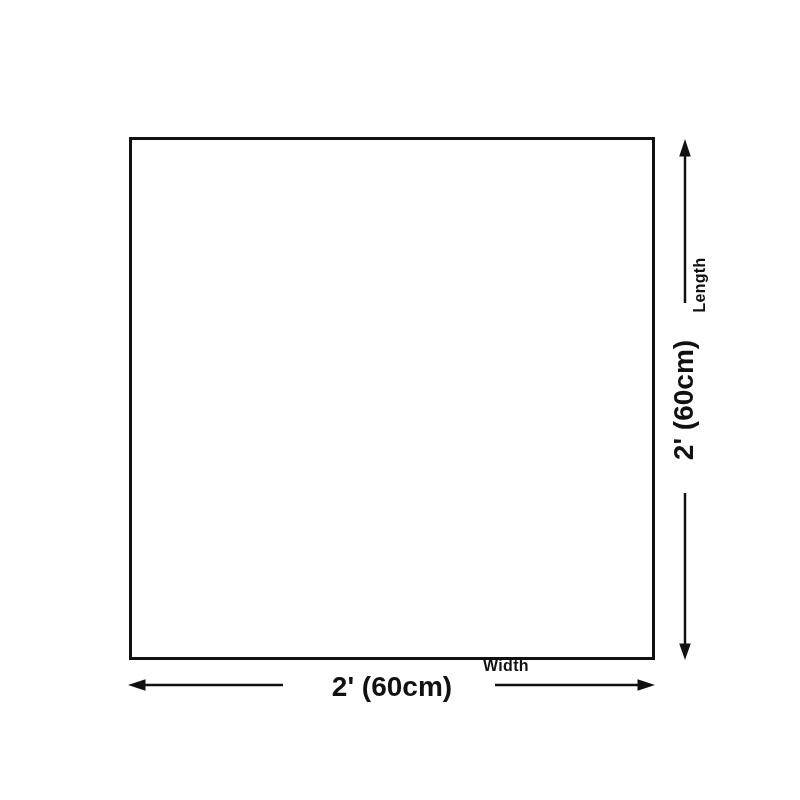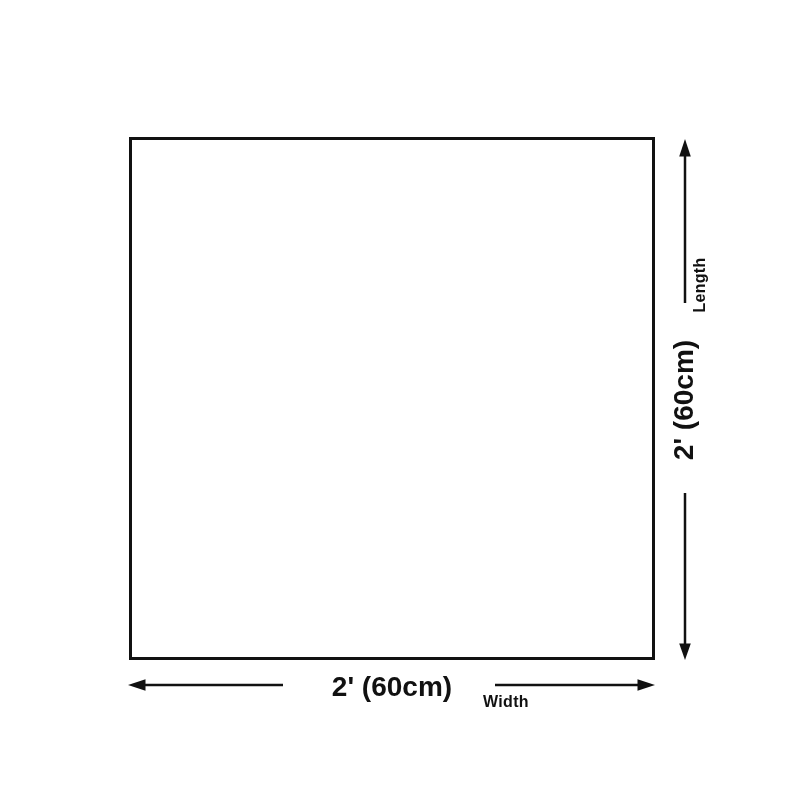--- a/index.html
+++ b/index.html
@@ -85,15 +85,15 @@
       <polygon points="655,685 637.5,679.2 637.5,690.8"></polygon>
     </g>
   </svg>
 
   <span class="dim-text dim-value rotated" style="left:684px; top:400px;">2' (60cm)</span>
 
   <span class="dim-text dim-label rotated" style="left:700px; top:285px;">Length</span>
 
   <span class="dim-text dim-value" style="left:392px; top:687px;">2' (60cm)</span>
 
-  <span class="dim-text dim-label" style="left:506px; top:702px;">Width</span>
+  <span class="dim-text dim-label" style="left:506px; top:666px;">Width</span>
 
 </div>
 
 </body></html>

